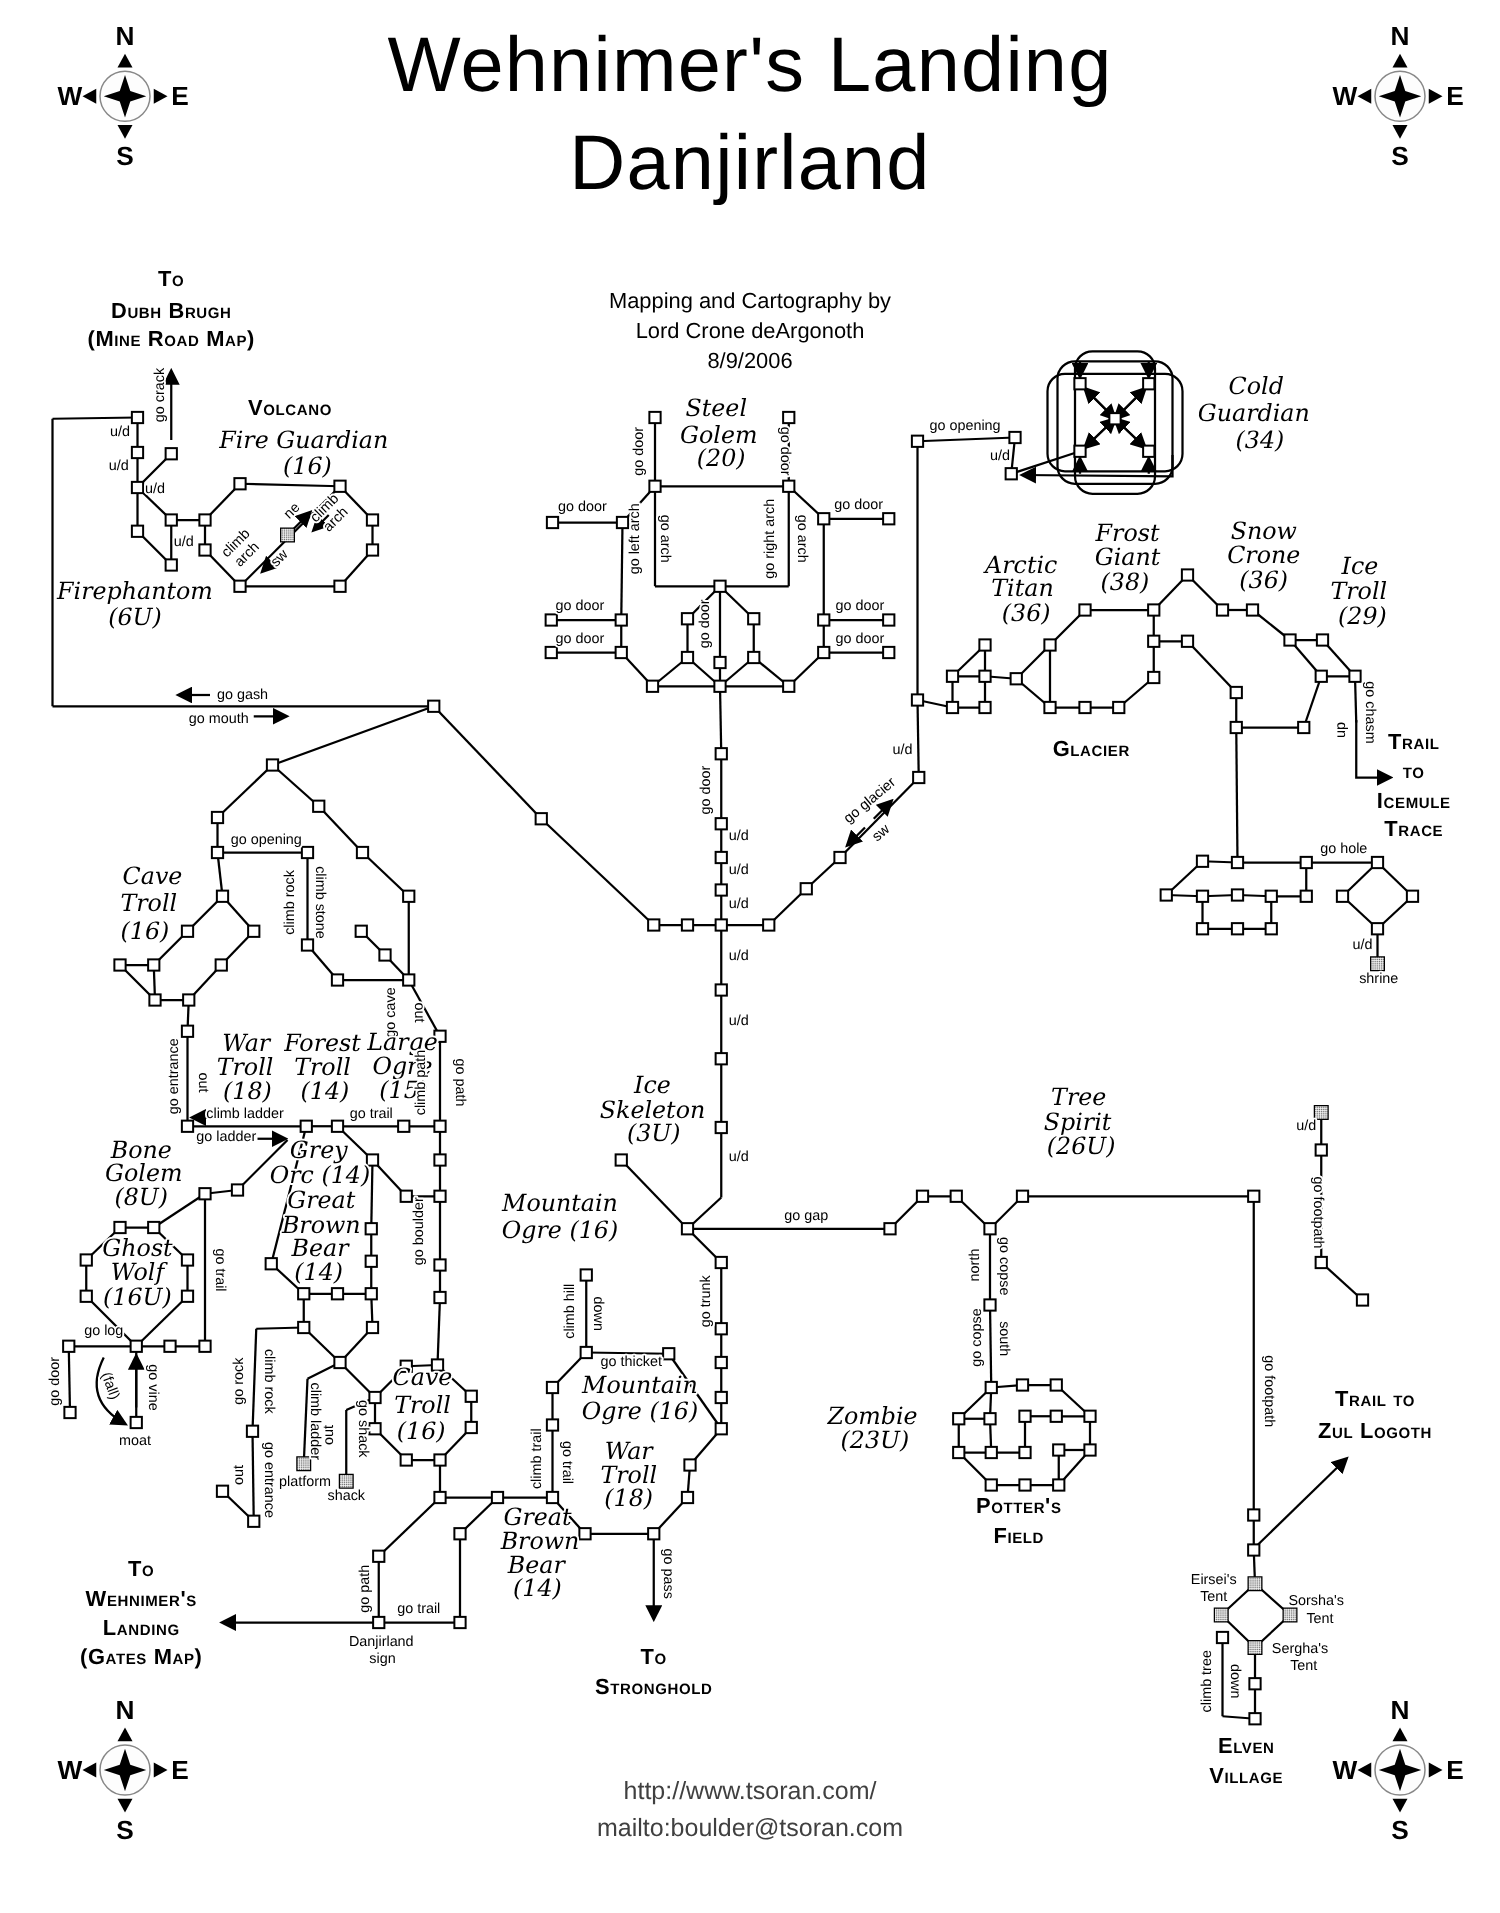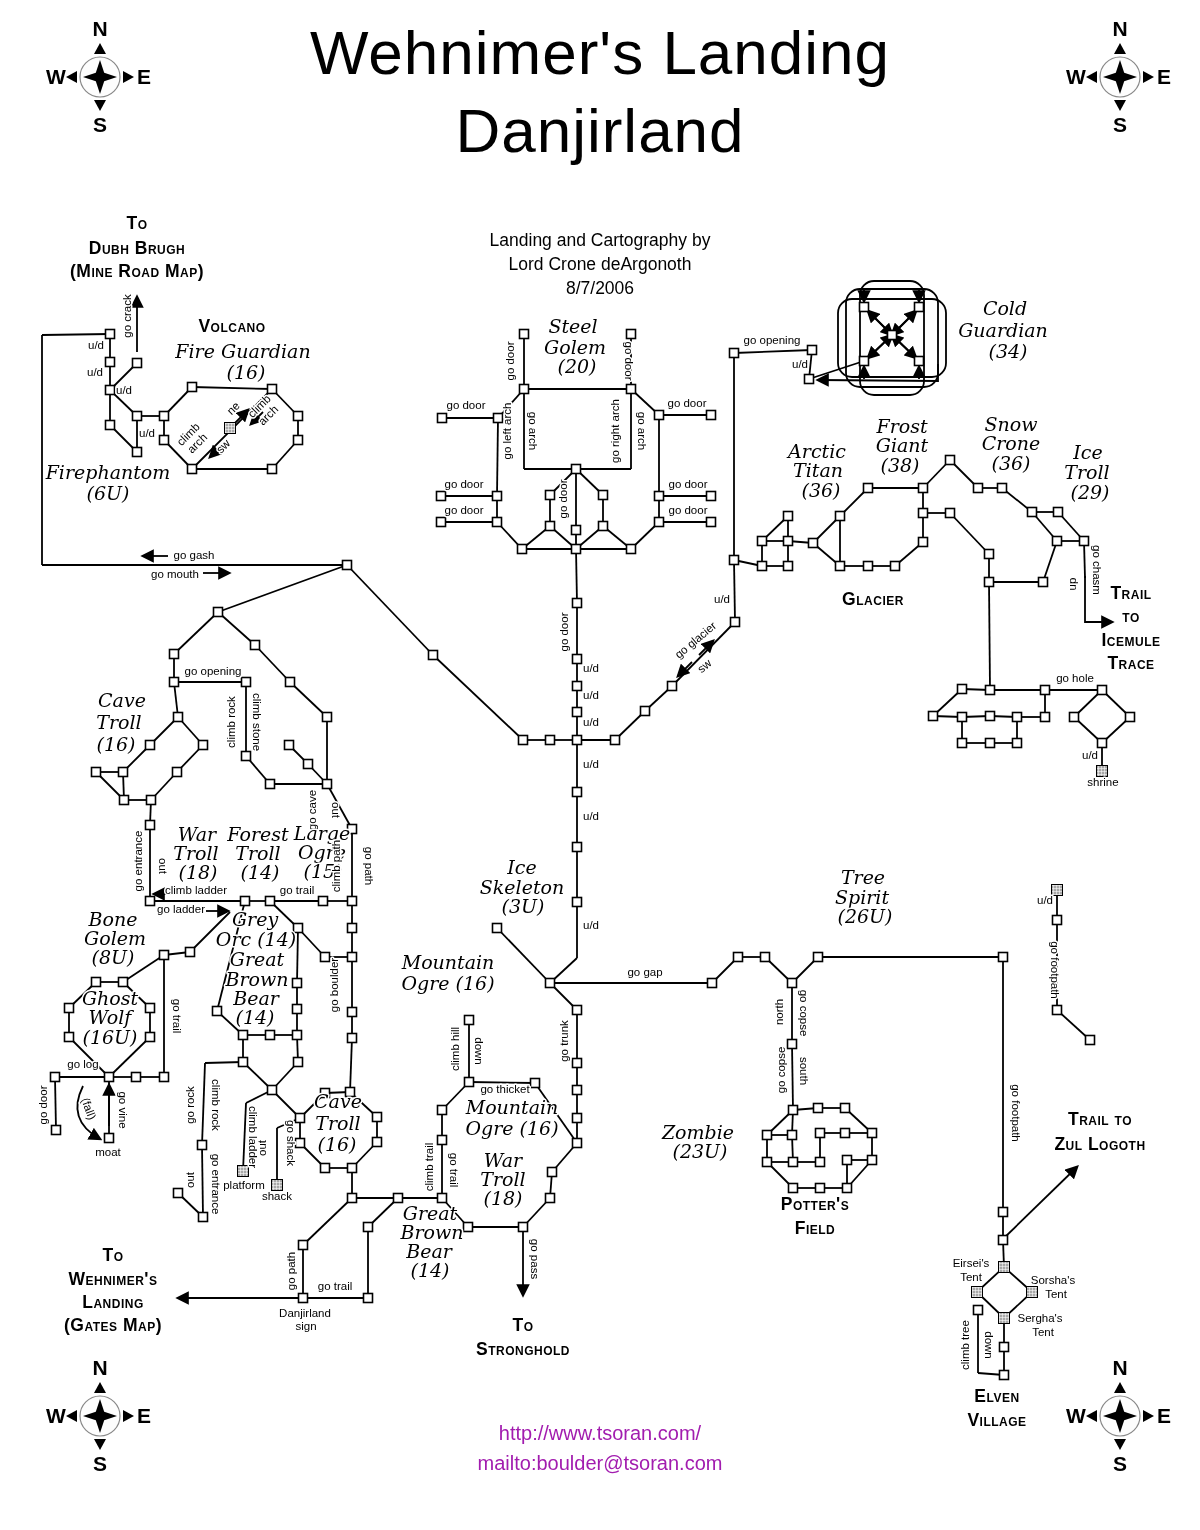--- a/index.html
+++ b/index.html
@@ -3,21 +3,21 @@
 <meta charset="utf-8">
 <style>
   html,body{margin:0;padding:0;background:#fff;}
   .page{position:relative;width:1200px;height:1530px;background:#fff;overflow:hidden;
         font-family:"Liberation Sans",sans-serif;}
   .title{position:absolute;top:14px;left:0;right:0;text-align:center;
          font-size:62px;font-weight:300;color:#000;line-height:1.25;letter-spacing:1px;}
   .credits{position:absolute;top:228px;left:0;right:0;text-align:center;
            font-size:17.5px;color:#000;line-height:1.38;}
   .footer{position:absolute;top:1418px;left:0;right:0;text-align:center;
-          font-size:20px;color:#a21caf;line-height:1.5;}
+          font-size:20px;color:#404040;line-height:1.5;}
   svg#map{position:absolute;top:0;left:0;}
   .edge{stroke:#000;stroke-width:1.8;fill:none;}
   .node{fill:#fff;stroke:#000;stroke-width:1.6;}
   .hnode{stroke:#000;stroke-width:1;}
   .arrow{stroke:#000;stroke-width:1.8;fill:none;}
   text{font-family:"Liberation Sans",sans-serif;fill:#000;text-anchor:middle;
        paint-order:stroke;stroke:#fff;stroke-width:3px;stroke-linejoin:round;}
   .name{font-family:"DejaVu Serif",serif;font-style:italic;font-size:19px;}
   .zone{font-weight:bold;font-size:17.5px;font-variant:small-caps;letter-spacing:.5px;}
   .act{font-size:11.5px;}
@@ -26,23 +26,23 @@
 </style>
 </head>
 <body>
 
 <div class="page">
   <div class="title">
     <div>Wehnimer's Landing</div>
     <div>Danjirland</div>
   </div>
   <div class="credits">
-    <div>Landing and Cartography by</div>
+    <div>Mapping and Cartography by</div>
     <div>Lord Crone deArgonoth</div>
-    <div>8/7/2006</div>
+    <div>8/9/2006</div>
   </div>
   <div class="footer">
     <div>http://www.tsoran.com/</div>
     <div>mailto:boulder@tsoran.com</div>
   </div>
   <svg id="map" width="1200" height="1530" viewBox="0 0 1200 1530">
     <defs>
       <pattern id="hatch" width="3" height="3" patternUnits="userSpaceOnUse">
         <rect width="3" height="3" fill="#333"></rect>
         <path d="M0,0.5H3M0,2H3" stroke="#fff" stroke-width="0.7"></path>

